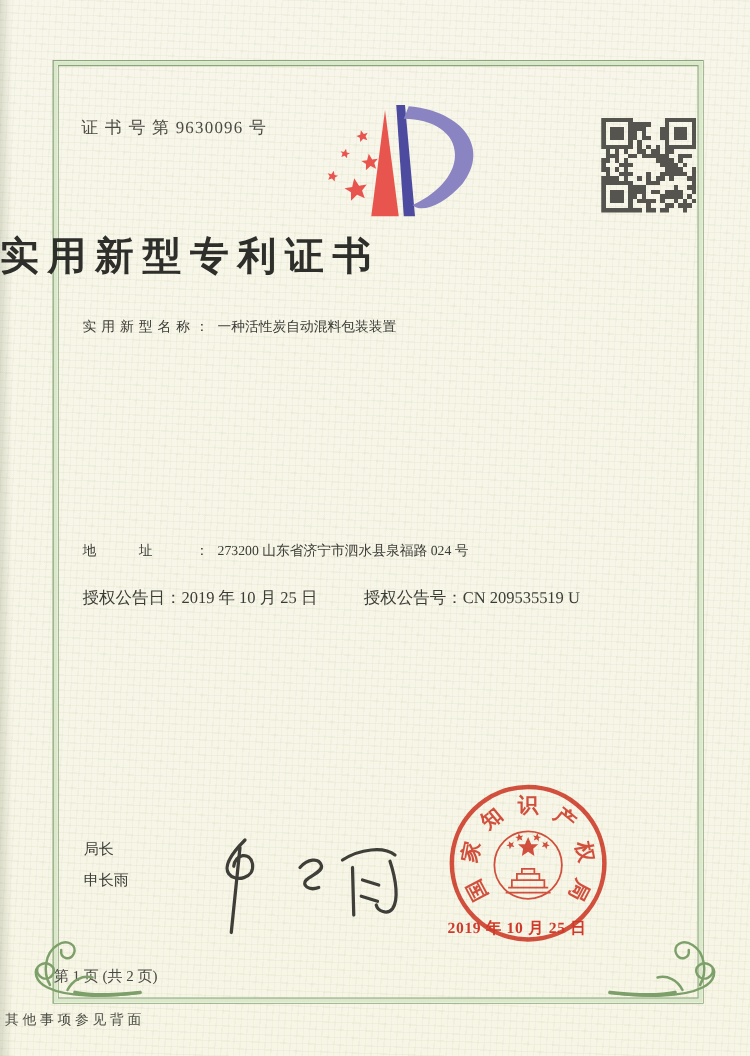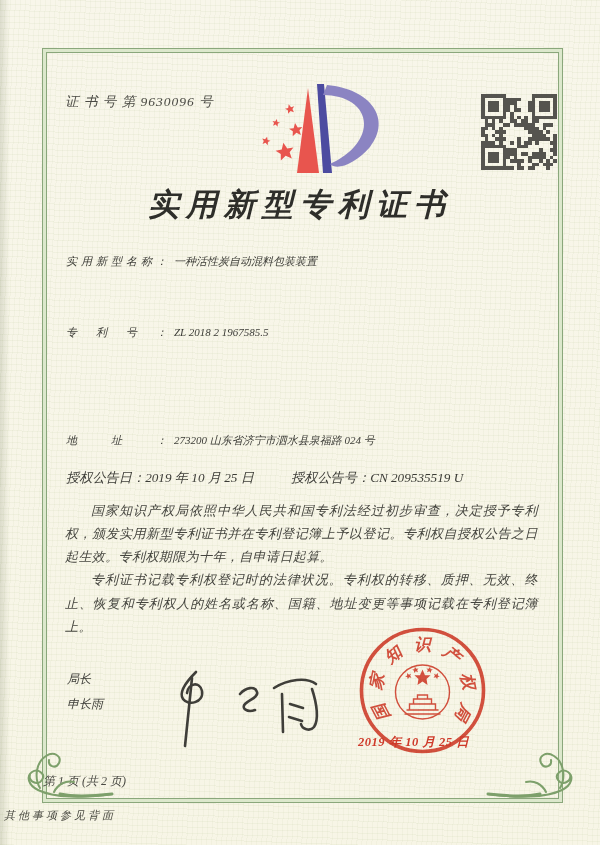--- a/index.html
+++ b/index.html
@@ -8,32 +8,31 @@
     background:#fbfaf4;
     font-family:"Liberation Serif","DejaVu Serif",serif;
     color:#3f3f3a;
   }
   .paper{
     position:absolute;inset:0;
     background:
       repeating-linear-gradient(93deg, rgba(160,180,120,.07) 0 1px, rgba(0,0,0,0) 1px 5px),
       repeating-linear-gradient(2deg, rgba(160,180,120,.09) 0 1px, rgba(0,0,0,0) 1px 6px),
       linear-gradient(#f8f6ea,#f7f5e6);
-    font-style: italic;
   }
   .paper-edge-shadow{position:absolute;left:0;top:0;bottom:0;width:10px;
     background:linear-gradient(90deg,rgba(90,100,70,.18),rgba(0,0,0,0));}
   .frame{
     position:absolute;left:43px;top:49px;width:513px;height:747px;
     border:3px solid #dce8cc;
     box-shadow:0 0 0 1px #8aa77b, inset 0 0 0 1px #8aa77b;
   }
   .abs{position:absolute;}
   .cert-no{left:65px;top:93px;font-size:13.5px;letter-spacing:1px;color:#4a4a44;}
-  .title{left:0;right:0;top:184px;text-align:center;font-size:31px;font-weight:bold;
+  .title{left:0;right:0;top:184px;text-align:left;font-size:31px;font-weight:bold;
          letter-spacing:7px;color:#2e2e2a;}
   .frow{left:66px;top:0;width:472px;font-size:11px;color:#3c3c37;white-space:nowrap;}
   .flabel{display:inline-block;width:101px;text-align:justify;text-align-last:justify;}
   .fvalue{margin-left:7px;}
   .grow{left:66px;top:469px;width:472px;font-size:13.2px;color:#3c3c37;white-space:nowrap;}
   .gpair2{position:absolute;left:225px;top:0;}
   .body-text{left:65px;top:499px;width:473px;font-size:13px;line-height:1.78;
              color:#45453f;letter-spacing:.4px;text-align:justify;}
   .body-text p{margin:0;text-indent:2em;}
   .signer{left:67px;top:667px;font-size:12px;color:#3c3c37;line-height:25px;}
@@ -320,38 +319,31 @@
       <rect x="13" y="20" width="1" height="1" fill="#55544f"></rect>
       <rect x="14" y="20" width="1" height="1" fill="#55544f"></rect>
       <rect x="18" y="20" width="1" height="1" fill="#55544f"></rect>
     </svg>
 
   <div class="abs title">实用新型专利证书</div>
 
   <div class="abs frow" style="top:254px">
     <span class="flabel">实用新型名称：</span><span class="fvalue">一种活性炭自动混料包装装置</span>
   </div>
-  <div class="abs frow" style="top:325px">
-    <span class="flabel">专利号：</span><span class="fvalue">ZL 2018 2 1967585.5</span>
-  </div>
   <div class="abs frow" style="top:433px">
     <span class="flabel">地址：</span><span class="fvalue">273200 山东省济宁市泗水县泉福路 024 号</span>
   </div>
 
   <div class="abs grow">
     <span>授权公告日：</span><span>2019 年 10 月 25 日</span>
     <span class="gpair2">
       <span>授权公告号：</span><span>CN 209535519 U</span>
     </span>
   </div>
 
-  <div class="abs body-text">
-    <p>国家知识产权局依照中华人民共和国专利法经过初步审查，决定授予专利权，颁发实用新型专利证书并在专利登记簿上予以登记。专利权自授权公告之日起生效。专利权期限为十年，自申请日起算。</p>
-    <p>专利证书记载专利权登记时的法律状况。专利权的转移、质押、无效、终止、恢复和专利权人的姓名或名称、国籍、地址变更等事项记载在专利登记簿上。</p>
-  </div>
 
   <div class="abs signer">
     <div>局长</div>
     <div>申长雨</div>
   </div>
 
   <svg class="abs sig-svg" width="175" height="90" viewBox="0 0 175 90">
     <g fill="none" stroke="#3f3e39" stroke-width="2.6" stroke-linecap="round" stroke-linejoin="round">
       <path d="M44,8 C36,16 26,28 31,35 C36,42 52,39 50,27 C48,17 36,19 35,29"></path>
       <path d="M40,14 L33,82"></path>

